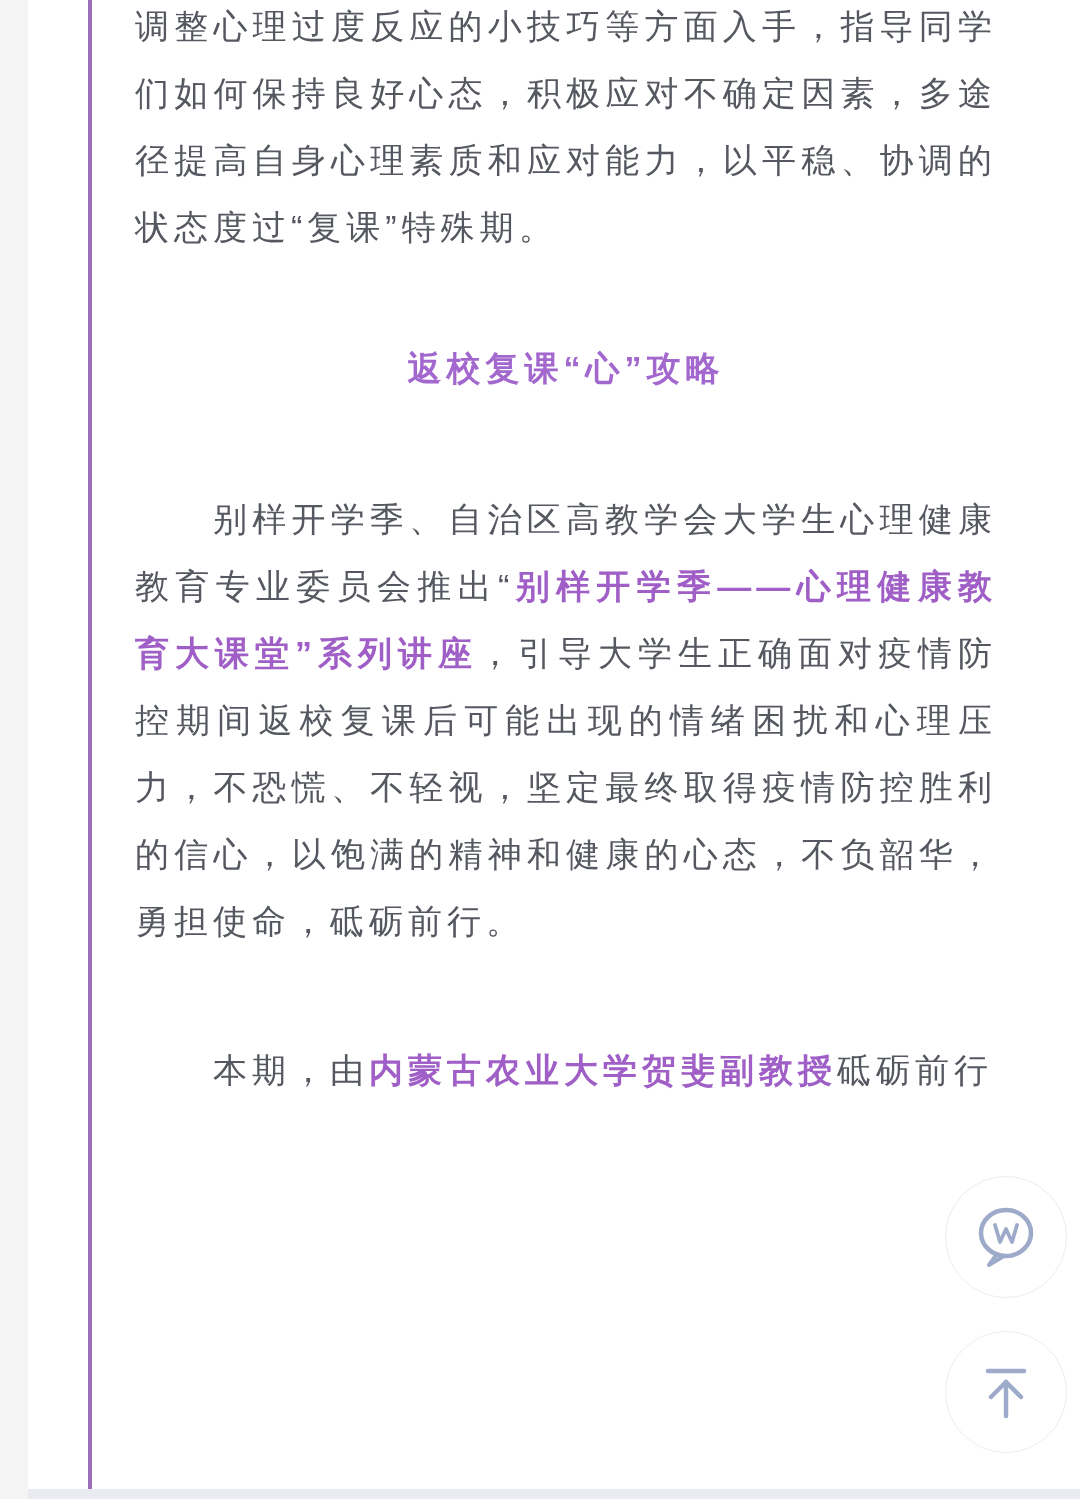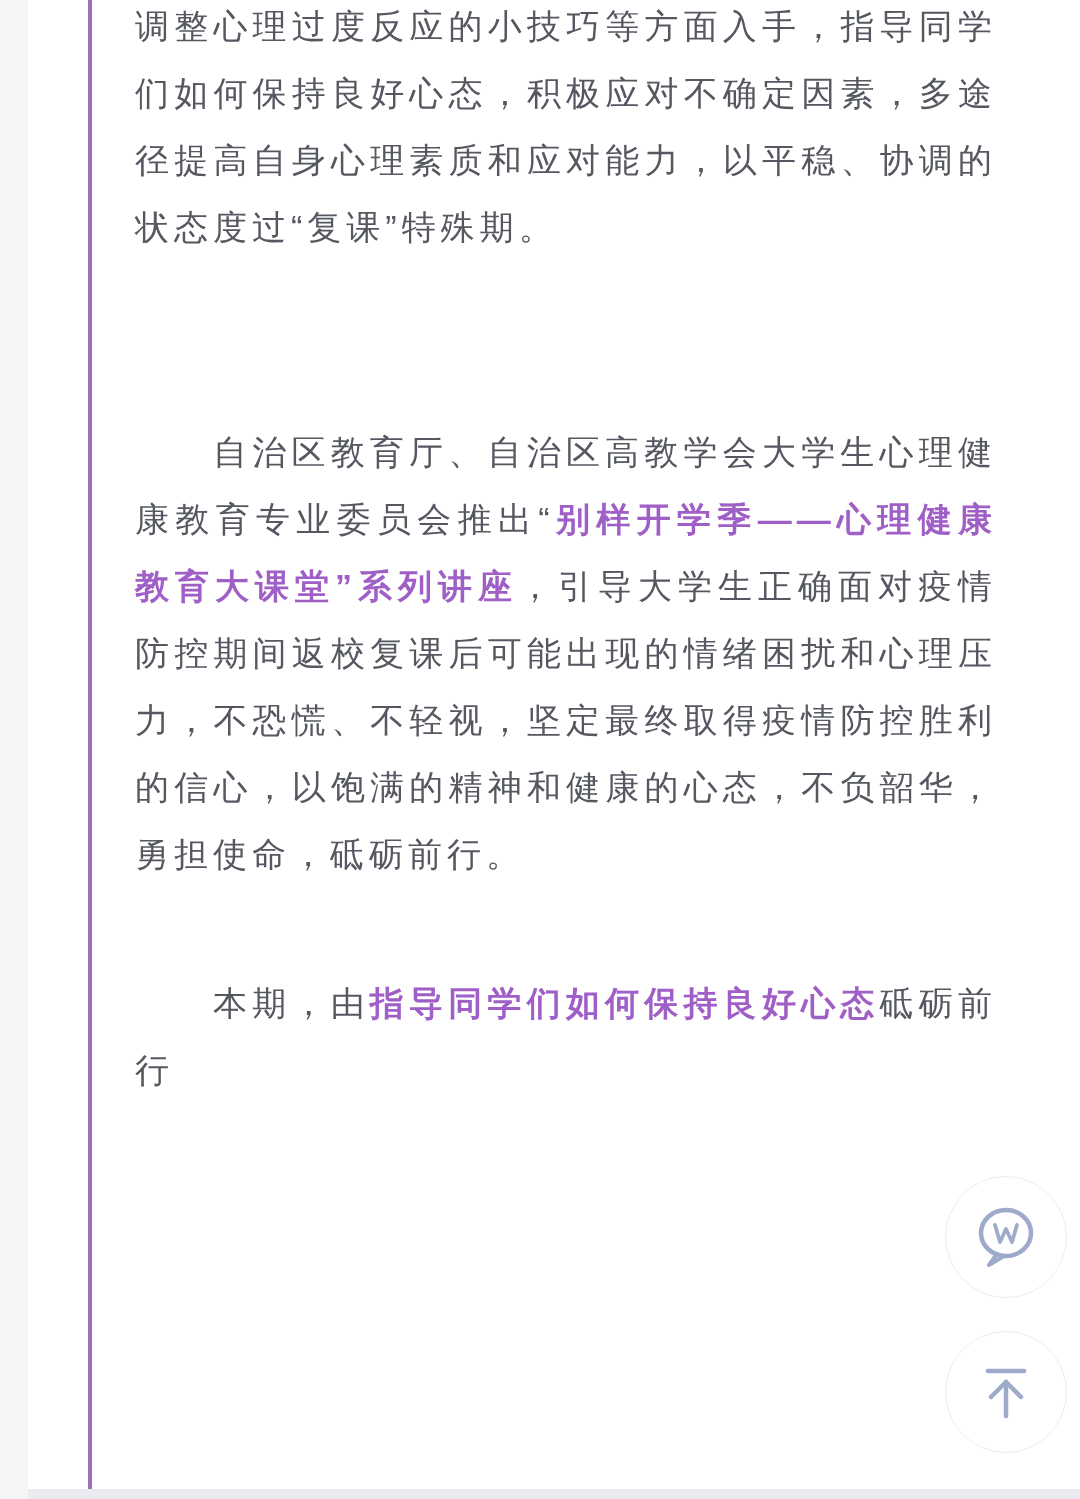--- a/index.html
+++ b/index.html
@@ -97,31 +97,32 @@
 <div class="page">
 
   <div class="accent-line"></div>
 
   <div class="content">
 
     <p class="para">调整心理过度反应的小技巧等方面入手，指导同学们如何保持良好心态，积极应对不确定因素，多途径提高自身心理素质和应对能力，以平稳、协调的状态度过“复课”特殊期。</p>
 
     <div class="gap74"></div>
 
+    <p class="heading">返校复课“心”攻略</p>
 
     <div class="gap11"></div>
 
 
     <div class="gap73"></div>
 
-    <p class="para indent"><span>自治区教育厅、自治区高教学会大学生心理健康教育专业委员会推出“</span><span class="inline-link">别样开学季——心理健康教育大课堂”系列讲座</span><span>，引导大学生正确面对疫情防控期间返校复课后可能出现的情绪困扰和心理压力，不恐慌、不轻视，坚定最终取得疫情防控胜利的信心，以饱满的精神和健康的心态，不负韶华，勇担使命，砥砺前行。</span></p>
+    <p class="para indent"><span>别样开学季、自治区高教学会大学生心理健康教育专业委员会推出“</span><span class="inline-link">别样开学季——心理健康教育大课堂”系列讲座</span><span>，引导大学生正确面对疫情防控期间返校复课后可能出现的情绪困扰和心理压力，不恐慌、不轻视，坚定最终取得疫情防控胜利的信心，以饱满的精神和健康的心态，不负韶华，勇担使命，砥砺前行。</span></p>
 
     <div class="gap82"></div>
 
-    <p class="para indent"><span>本期，由</span><span class="inline-link">指导同学们如何保持良好心态</span><span>砥砺前行</span></p>
+    <p class="para indent"><span>本期，由</span><span class="inline-link">内蒙古农业大学贺斐副教授</span><span>砥砺前行</span></p>
 
   </div>
 
   <div class="float-btn" id="comment-btn">
     <span>
       <svg width="66" height="66" viewBox="0 0 66 66" fill="none" stroke="#8d9cc0" stroke-linecap="round" stroke-linejoin="round">
         <ellipse cx="33" cy="29" rx="25" ry="23" stroke-width="4.5"></ellipse>
         <polyline points="22,21 27,38 33,25 39,38 44,21" stroke-width="3.8"></polyline>
         <path d="M24 50 L16 61 L31 52" stroke-width="4"></path>
       </svg>

